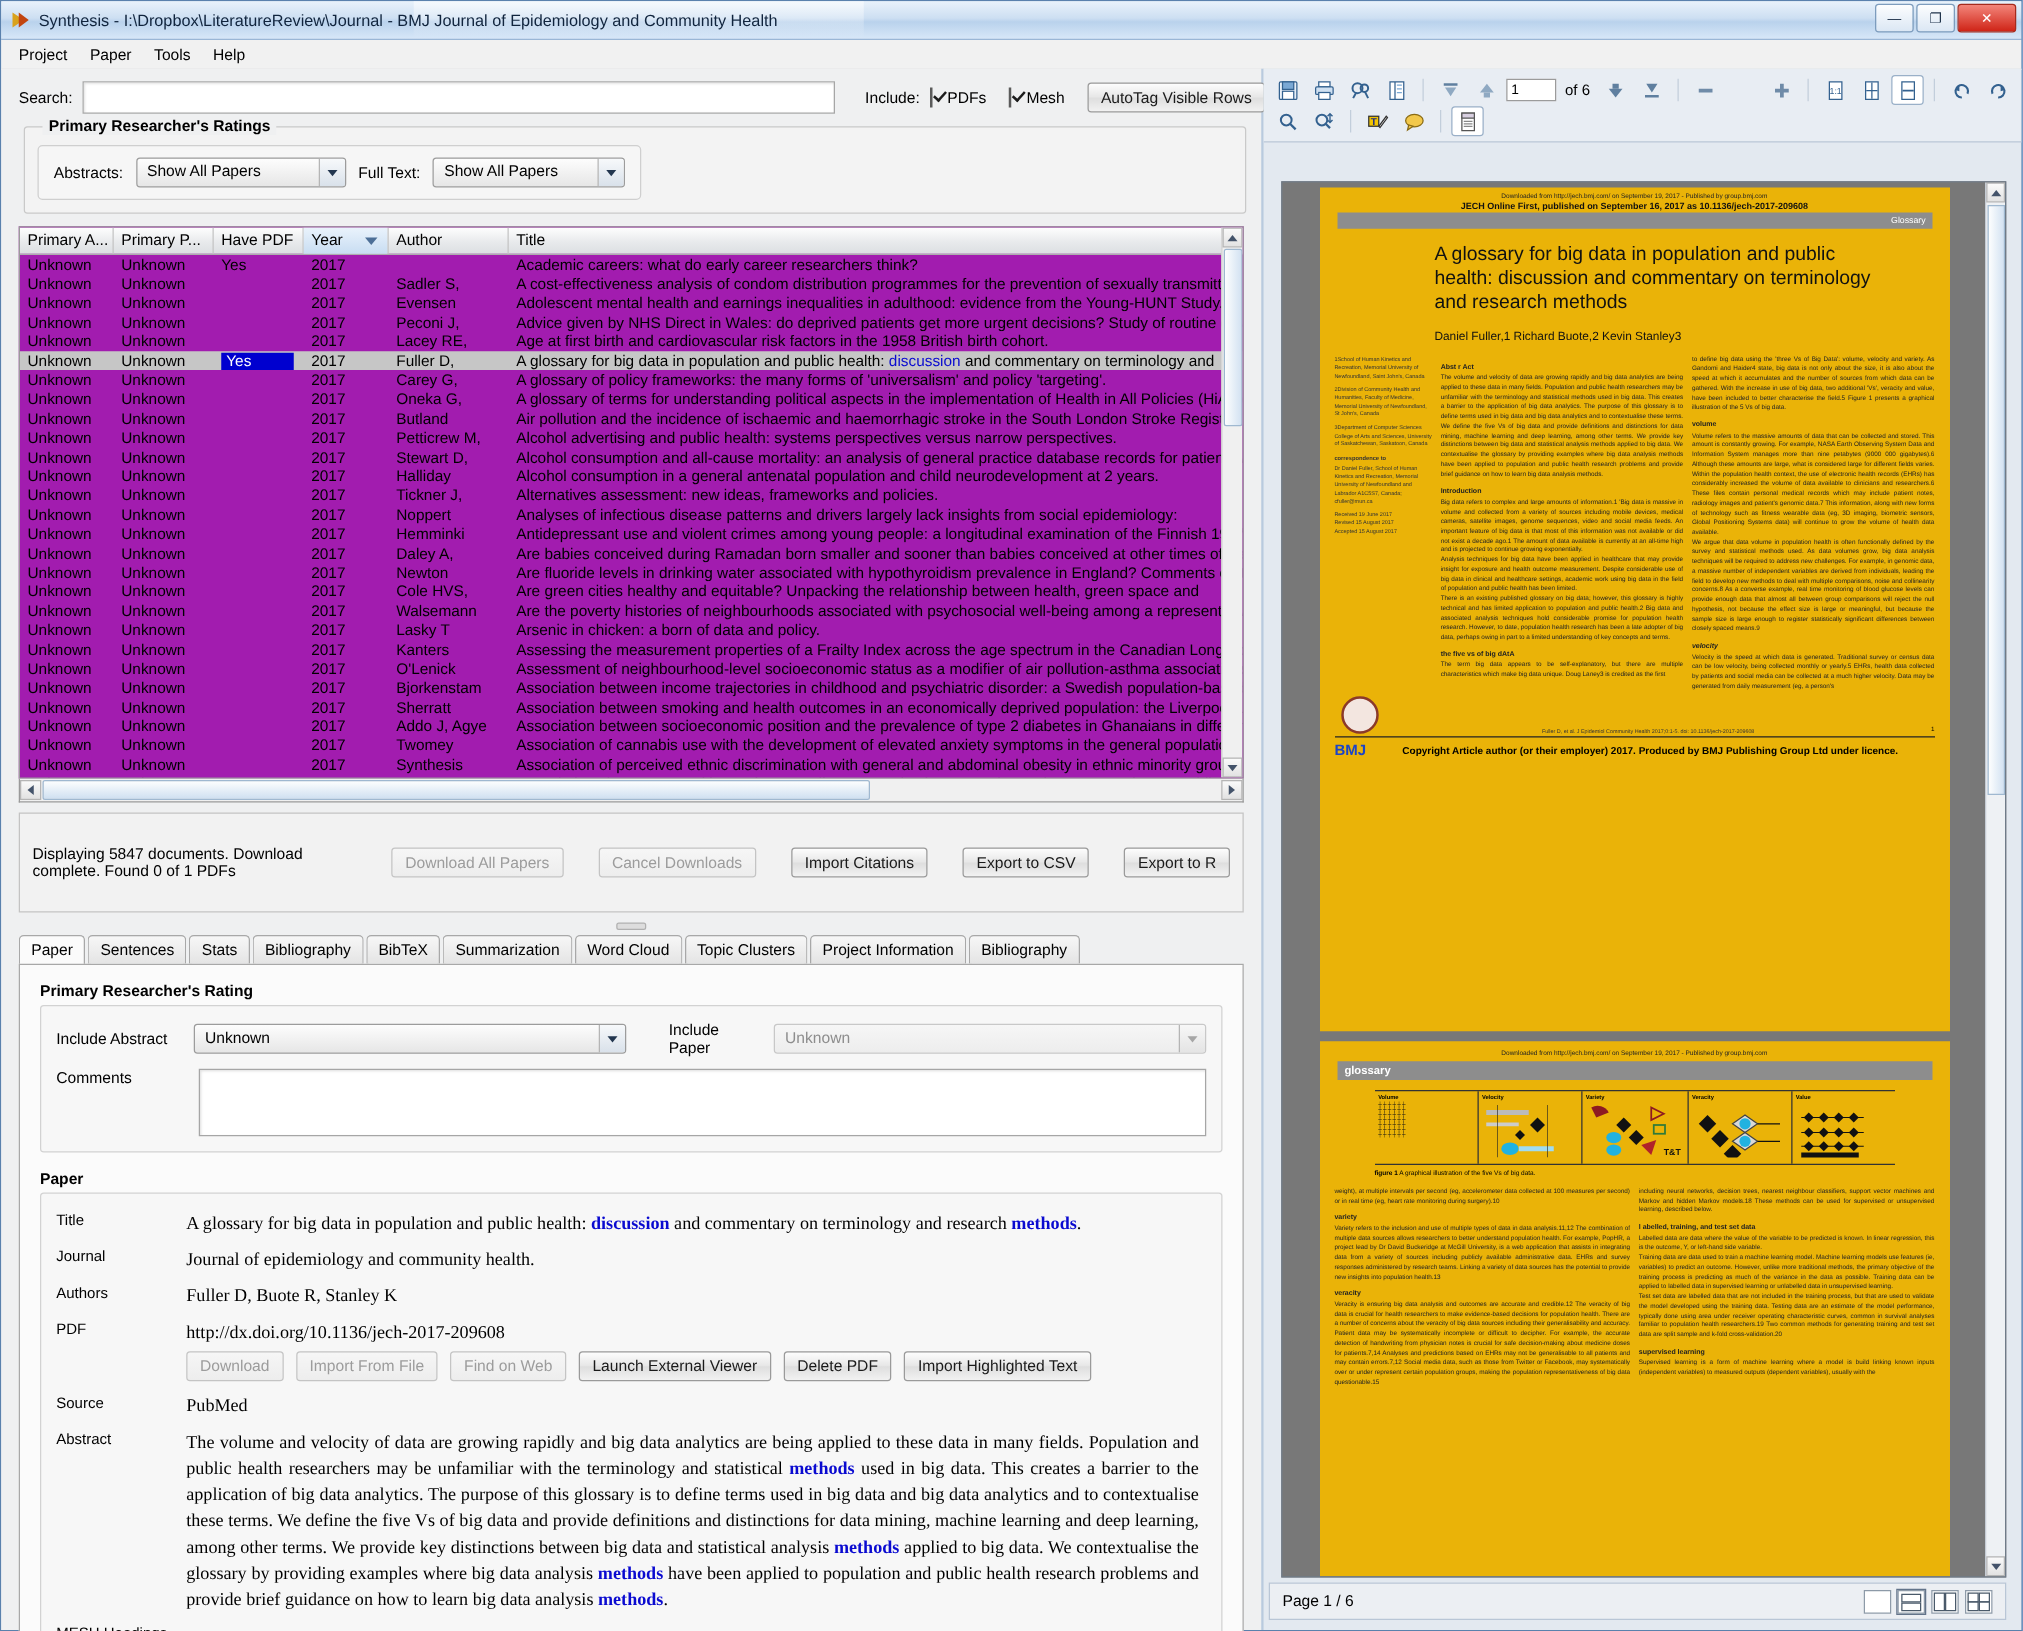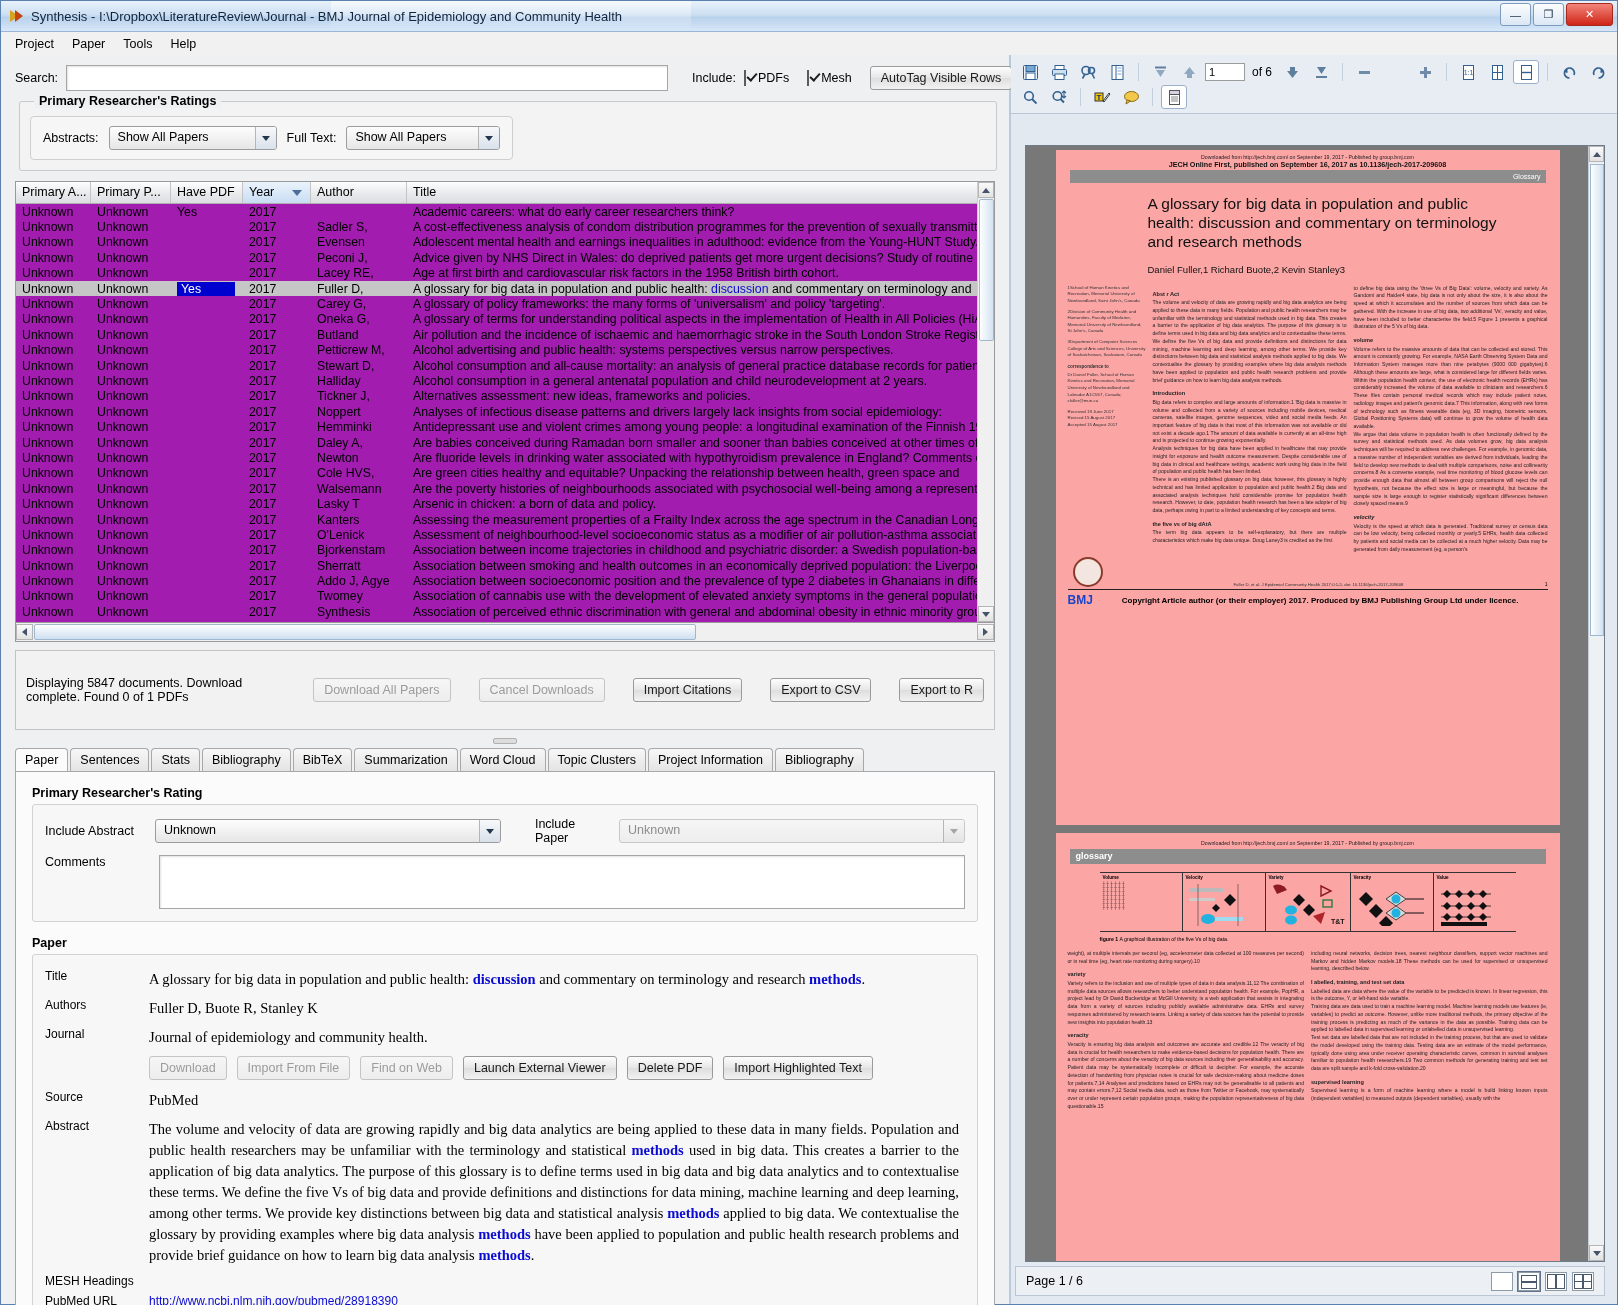--- a/index.html
+++ b/index.html
@@ -151,21 +151,21 @@
   .sep{width:1px;height:18px;background:#c2cedb;margin:0 5px;}
   .pagebox{width:40px;height:18px;border:1px solid #9b9b9b;background:#fff;font-size:11px;
       padding:1px 3px;box-sizing:border-box;}
   .oflbl{font-size:12px;margin:0 4px;}
   .spacer{flex:1;}
   .pdfdoc{position:absolute;left:14px;top:90px;right:12px;bottom:42px;background:#7c7c7c;
       border:1px solid #6f7b88;overflow:hidden;}
   .vsb2{position:absolute;right:0;top:0;bottom:0;width:15px;background:#eef1f4;border-left:1px solid #c5ccd4;}
   .vsb2 .thumb{position:absolute;top:18px;left:1px;width:12px;height:470px;
       background:linear-gradient(90deg,#fdfefe,#d3e2f2);border:1px solid #9fb8d0;}
-  .page{background:#fca5a5;margin:0 auto;position:relative;}
+  .page{background:#eab308;margin:0 auto;position:relative;}
   .pagehdr{font-size:5.2px;text-align:center;color:#222;padding-top:4px;}
   .jechbar{font-size:7.2px;font-weight:bold;text-align:center;color:#111;}
   .greyband{background:#8d8d8d;height:13px;margin:1px 14px 0 14px;color:#fff;font-size:7px;
       text-align:right;padding-right:5px;line-height:13px;}
   .ptitle{font-size:15.5px;line-height:1.22;margin:12px 60px 0 92px;color:#111;}
   .pauth{font-size:9.5px;margin:12px 60px 0 92px;color:#111;}
   .cols{display:flex;gap:7px;margin:10px 12px 0 12px;}
   .colA{width:78px;font-size:4.4px;line-height:1.5;color:#333;}
   .colB{flex:1;font-size:5.1px;line-height:1.52;color:#222;text-align:justify;}
   .colC{flex:1;font-size:5.1px;line-height:1.52;color:#222;text-align:justify;}
@@ -557,29 +557,33 @@
             <div class="box" style="padding:14px 12px 12px 12px">
 
               <div class="prow">
                 <div class="k">Title</div>
                 <div class="v">
                   <span>A glossary for big data in population and public health: </span><span class="kw">discussion</span><span> and commentary on terminology and research </span><span class="kw">methods</span><span>.</span>
                 </div>
               </div>
 
               <div class="prow">
+                <div class="k">Journal</div>
+                <div class="v">Journal of epidemiology and community health.</div>
+              </div>
+
+              <div class="prow">
                 <div class="k">Authors</div>
                 <div class="v">Fuller D, Buote R, Stanley K</div>
               </div>
 
-              <div class="prow">
-                <div class="k">Journal</div>
-                <div class="v">Journal of epidemiology and community health.</div>
-              </div>
-
+              <div class="prow" style="margin-bottom:4px">
+                <div class="k">PDF</div>
+                <div class="v">http://dx.doi.org/10.1136/jech-2017-209608</div>
+              </div>
 
               <div class="btnrow">
                 <button class="btn dis">Download</button>
                 <button class="btn dis">Import From File</button>
                 <button class="btn dis">Find on Web</button>
                 <button class="btn">Launch External Viewer</button>
                 <button class="btn">Delete PDF</button>
                 <button class="btn">Import Highlighted Text</button>
               </div>
 

